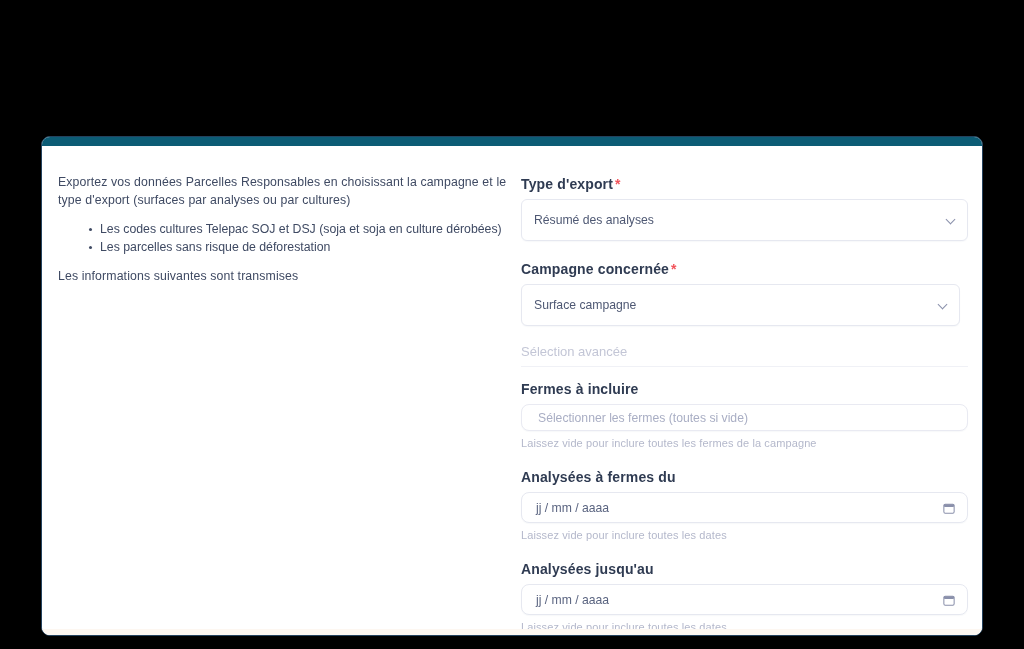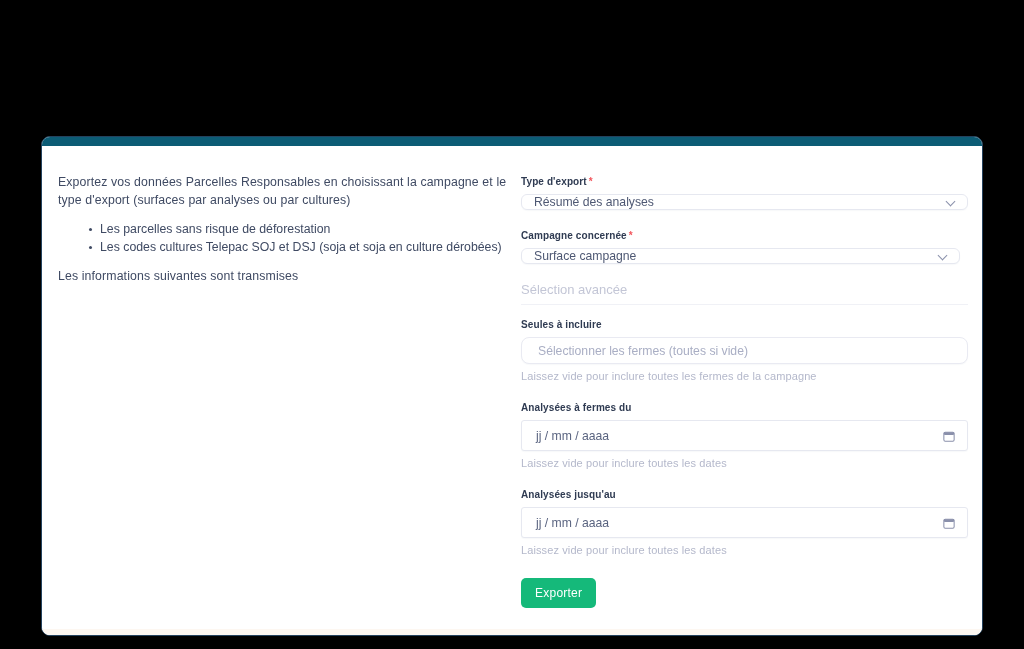--- a/index.html
+++ b/index.html
@@ -93,56 +93,56 @@
   ul.bullets.spaced { margin-top: 9px; }
 
   
   #form-col {
     position: absolute;
     left: 479px;
     top: 30px;
     width: 447px;
   }
   .field-label {
-    font-size: 10px;
+    font-size: 14px;
     color: #2f3b52;
     font-weight: 600;
     margin-bottom: 7px;
     letter-spacing: 0.01em;
   }
   .req {
     color: #f2545b;
     font-weight: 700;
     margin-left: 2px;
   }
   .control {
     position: relative;
     width: 100%;
-    height: 16px;
+    height: 42px;
     background: #ffffff;
     border: 1px solid #e6e8f0;
     border-radius: 6px;
     display: flex;
     align-items: center;
     padding: 0 30px 0 12px;
     font-size: 12.2px;
     color: #4e5873;
     box-shadow: 0 1px 1px rgba(80,90,130,0.04);
   }
   .control.narrow { width: 439px; }
   .control.placeholder-text { color: #a9aec4; }
   .control.tall {
     height: 27px;
     border-radius: 8px;
     border-color: #e9eaf2;
     padding-left: 16px;
   }
   .control.date {
     height: 31px;
-    border-radius: 3px;
+    border-radius: 8px;
     padding-left: 14px;
     color: #5a6480;
   }
   .chevron {
     position: absolute;
     right: 11px;
     top: 50%;
     width: 9px;
     height: 9px;
     margin-top: -5px;
@@ -209,22 +209,22 @@
   <div id="topbar"></div>
 
   <div id="card-body">
 
     <div id="left-col">
 
       <p class="para">Exportez vos données Parcelles Responsables en choisissant la campagne et le type d'export (surfaces par analyses ou par cultures)</p>
 
 
       <ul class="bullets">
+        <li>Les codes cultures Telepac SOJ et DSJ (soja et soja en culture dérobées)</li>
         <li>Les parcelles sans risque de déforestation</li>
-        <li>Les codes cultures Telepac SOJ et DSJ (soja et soja en culture dérobées)</li>
       </ul>
 
       <p class="para tight">Les informations suivantes sont transmises</p>
 
 
     </div>
 
     <div id="form-col">
 
       
@@ -249,21 +249,21 @@
 
       <div class="gap-b"></div>
 
       
       <div class="section-note">
         <span>Sélection avancée</span>
         <span class="divider-line"></span>
       </div>
 
       
-      <div class="field-label">Seules à incluire</div>
+      <div class="field-label">Fermes à incluire</div>
       <div class="control tall placeholder-text">
         <span>Sélectionner les fermes (toutes si vide)</span>
       </div>
       <div class="helper">Laissez vide pour inclure toutes les fermes de la campagne</div>
 
       <div class="gap-c"></div>
 
       
       <div class="field-label">Analysées à fermes du</div>
       <div class="control date">

